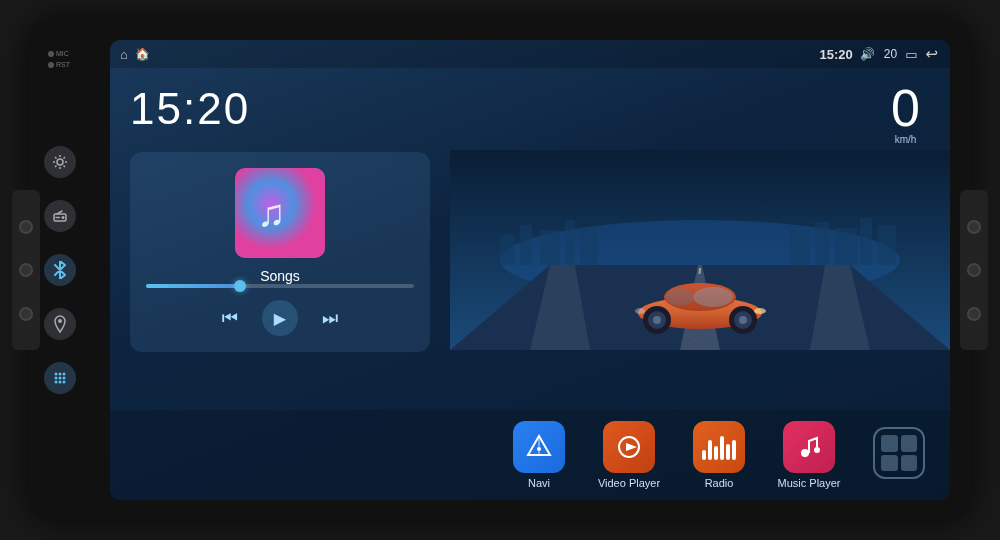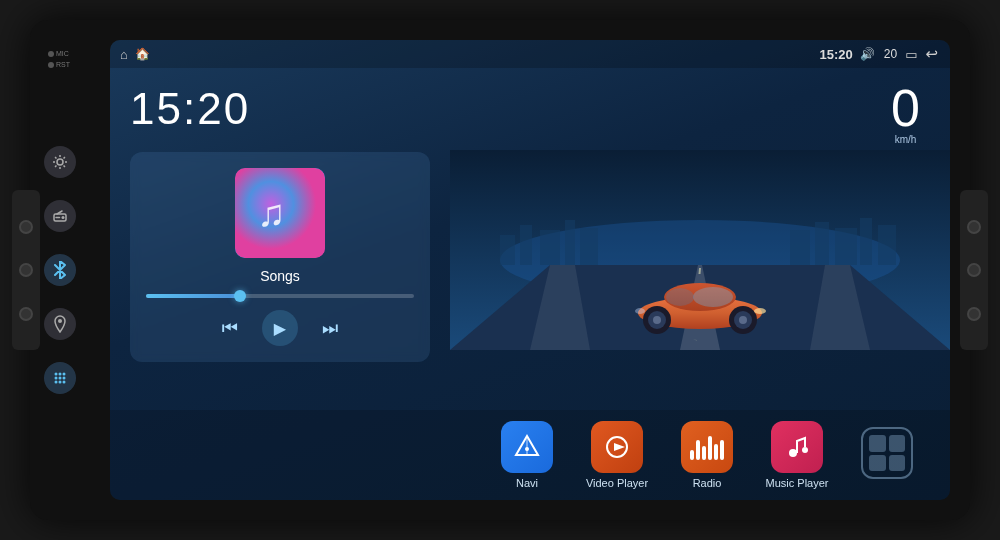--- a/index.html
+++ b/index.html
@@ -208,21 +208,20 @@
       align-items: center;
       justify-content: center;
       position: relative;
       overflow: hidden;
     }
 
     .song-title {
       text-align: center;
       color: #fff;
       font-size: 14px;
-      margin-bottom: 10px;
     }
 
     .progress-bar {
       width: 100%;
       height: 4px;
       background: rgba(255,255,255,0.2);
       border-radius: 2px;
       margin-bottom: 12px;
       position: relative;
     }
@@ -304,21 +303,21 @@
       width: 100%;
       height: 100%;
     }
 
     
     .app-bar {
       height: 90px;
       display: flex;
       align-items: center;
       justify-content: flex-end;
-      padding: 0 28px;
+      padding: 0 16px;
       gap: 20px;
       background: rgba(0,0,0,0.15);
     }
 
     .app-icon {
       display: flex;
       flex-direction: column;
       align-items: center;
       gap: 4px;
       cursor: pointer;

